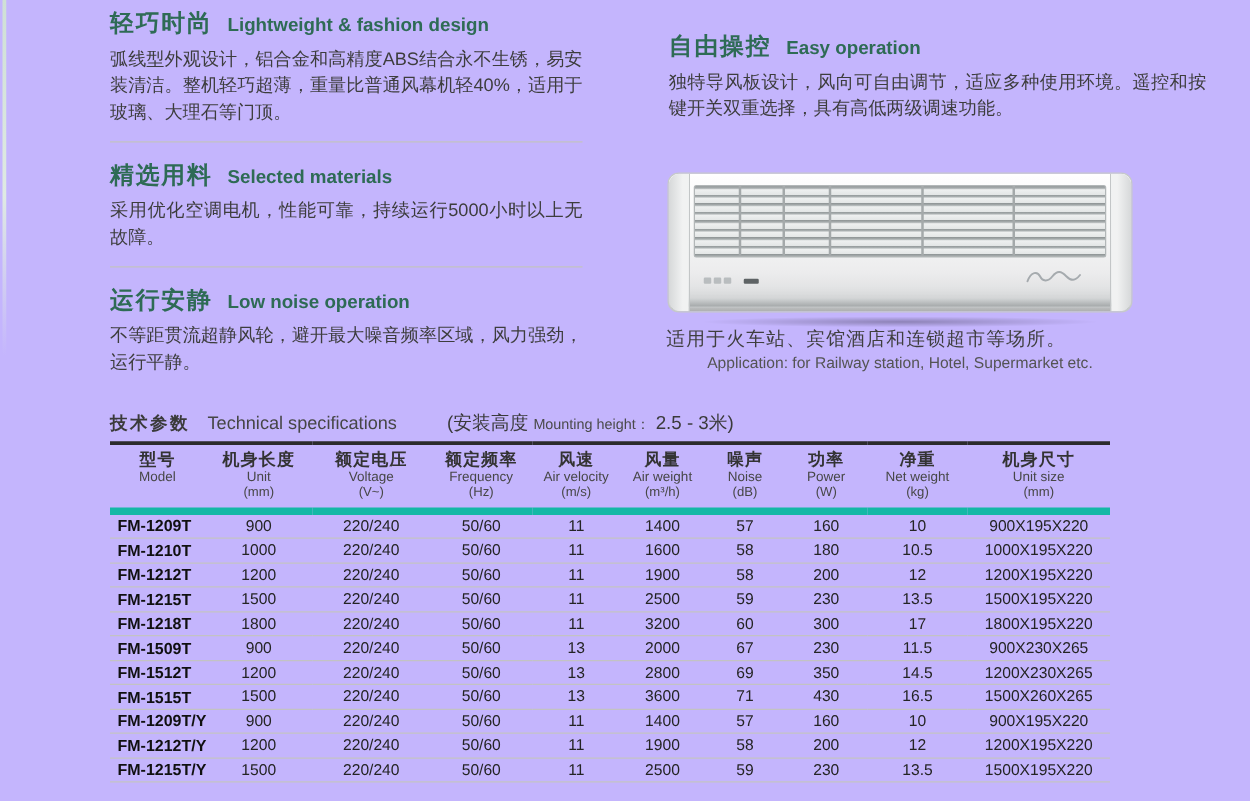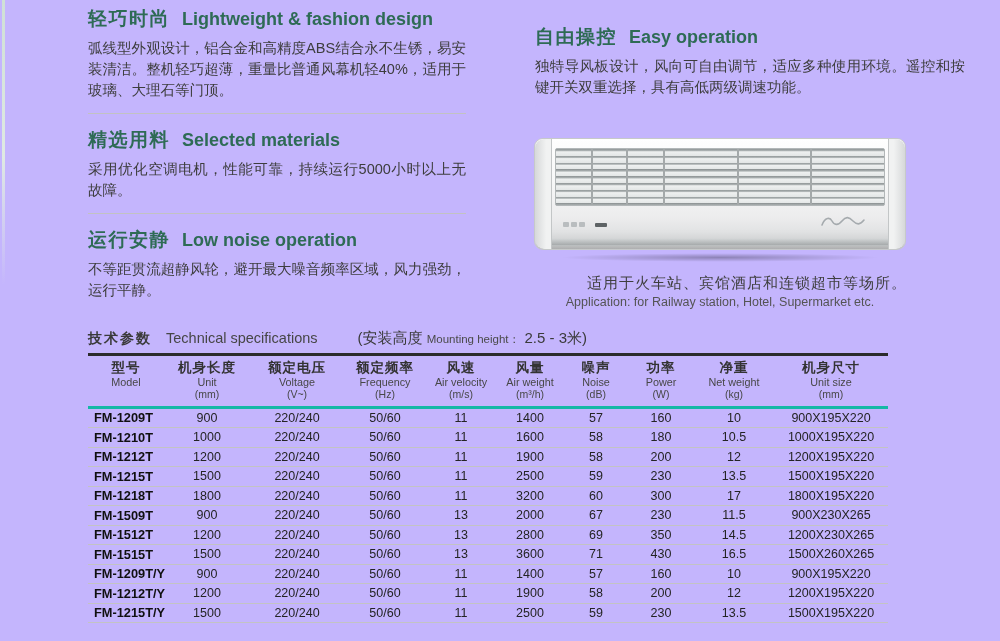--- a/index.html
+++ b/index.html
@@ -10,21 +10,21 @@
   }
   .edge-strip {
     position:absolute; left:2px; top:0; width:3px; height:285px;
     background:linear-gradient(180deg,#cfe0d6 0%, #dfeae3 55%, rgba(223,234,227,0) 100%);
   }
   
   .features-left { position:absolute; left:88px; top:6px; width:378px; }
   .feature-right { position:absolute; left:535px; top:24px; width:430px; }
   .feat-head { display:flex; align-items:baseline; white-space:nowrap; }
   .feat-zh { font-size:19px; font-weight:700; letter-spacing:1.5px; color:#2e6b55; }
-  .feat-en { font-size:18px; font-weight:700; color:#2e6b55; margin-left:12px; }
+  .feat-en { font-size:15px; font-weight:700; color:#2e6b55; margin-left:12px; }
   .feat-body { margin-top:6px; font-size:14.5px; line-height:21px; color:#3d3d3d; text-align:justify; }
   .divider { border-top:1px solid #c2c2c2; margin:12px 0 13px; }
   
   .product-fig { position:absolute; left:533px; top:138px; width:374px; }
   .unit {
     position:relative; width:372px; height:112px; margin:0 auto;
     background:linear-gradient(180deg,#fefefe 0%, #f7f8f8 38%, #ececed 72%, #d8dadb 96%, #c9cbcc 100%);
     border:1px solid #c6c9ca; border-radius:9px;
     box-shadow: inset 0 2px 2px rgba(255,255,255,.9), inset 0 -14px 16px -10px rgba(0,0,0,.20);
   }
@@ -46,34 +46,34 @@
   .unit-band { position:absolute; left:20px; right:20px; top:70px; height:30px; }
   .ctrl-marks { position:absolute; left:8px; top:13px; display:flex; align-items:center; gap:4px; }
   .ctrl-marks .glyphs { display:flex; gap:2px; }
   .ctrl-marks .glyphs i { display:block; width:6px; height:5px; background:#b9bdbf; border-radius:1px; }
   .ctrl-marks .ir { width:12px; height:4px; background:#5e6365; border-radius:1px; margin-left:6px; }
   .brand-logo { position:absolute; right:18px; top:6px; opacity:.85; }
   .outlet { position:absolute; left:12px; right:12px; bottom:3px; height:7px;
     background:linear-gradient(180deg,#d0d3d4 0%, #a9adae 80%, #c4c7c8 100%); border-radius:3px; }
   .unit-shadow { width:330px; height:9px; margin:3px auto 0;
     background:radial-gradient(ellipse at center, rgba(0,0,0,.28) 0%, rgba(0,0,0,0) 68%); }
-  .caption-zh { margin-top:12px; text-align:right; font-size:15px; color:#3f3f3f; letter-spacing:1px; }
+  .caption-zh { margin-top:0; text-align:left; font-size:15px; color:#3f3f3f; letter-spacing:1px; }
   .caption-en { margin-top:2px; text-align:center; font-size:12.5px; color:#545454; }
   
   .specs { position:absolute; left:88px; top:329px; width:800px; }
   .specs-title-row { display:flex; align-items:baseline; }
   .specs-title-zh { font-size:14px; font-weight:600; letter-spacing:2px; color:#3a3a3a; }
   .specs-title-en { font-size:14.5px; color:#464646; margin-left:14px; }
   .mounting { margin-left:40px; color:#3a3a3a; white-space:nowrap; }
   .mounting .m-zh { font-size:15px; }
   .mounting .m-en { font-size:11.5px; color:#4a4a4a; }
   .mounting .m-val { font-size:15px; }
   table.spec-table { width:800px; table-layout:fixed; border-collapse:collapse; margin-top:5px;
     border-top:3px solid #2b2b2b; }
-  .spec-table thead th { border-bottom:3px solid #14b8a6; padding:4px 0 5px; vertical-align:top; }
+  .spec-table thead th { border-bottom:6px solid #14b8a6; padding:4px 0 5px; vertical-align:top; }
   .th-zh { display:block; font-size:13.5px; font-weight:700; color:#333; letter-spacing:1px; line-height:1.15; }
   .th-en { display:block; font-size:10.8px; font-weight:400; color:#474747; line-height:1.18; }
   .th-unit { display:block; font-size:10.5px; font-weight:400; color:#474747; line-height:1.18; min-height:12px; }
   .spec-table td { font-size:12.5px; color:#242424; text-align:center; padding:1.5px 0 2px;
     border-bottom:1px solid #c3c3c3; white-space:nowrap; }
   .spec-table td.model { text-align:left; padding-left:6px; font-weight:700; color:#101010; font-size:12.8px; }
 </style>
 </head>
 <body>
 

